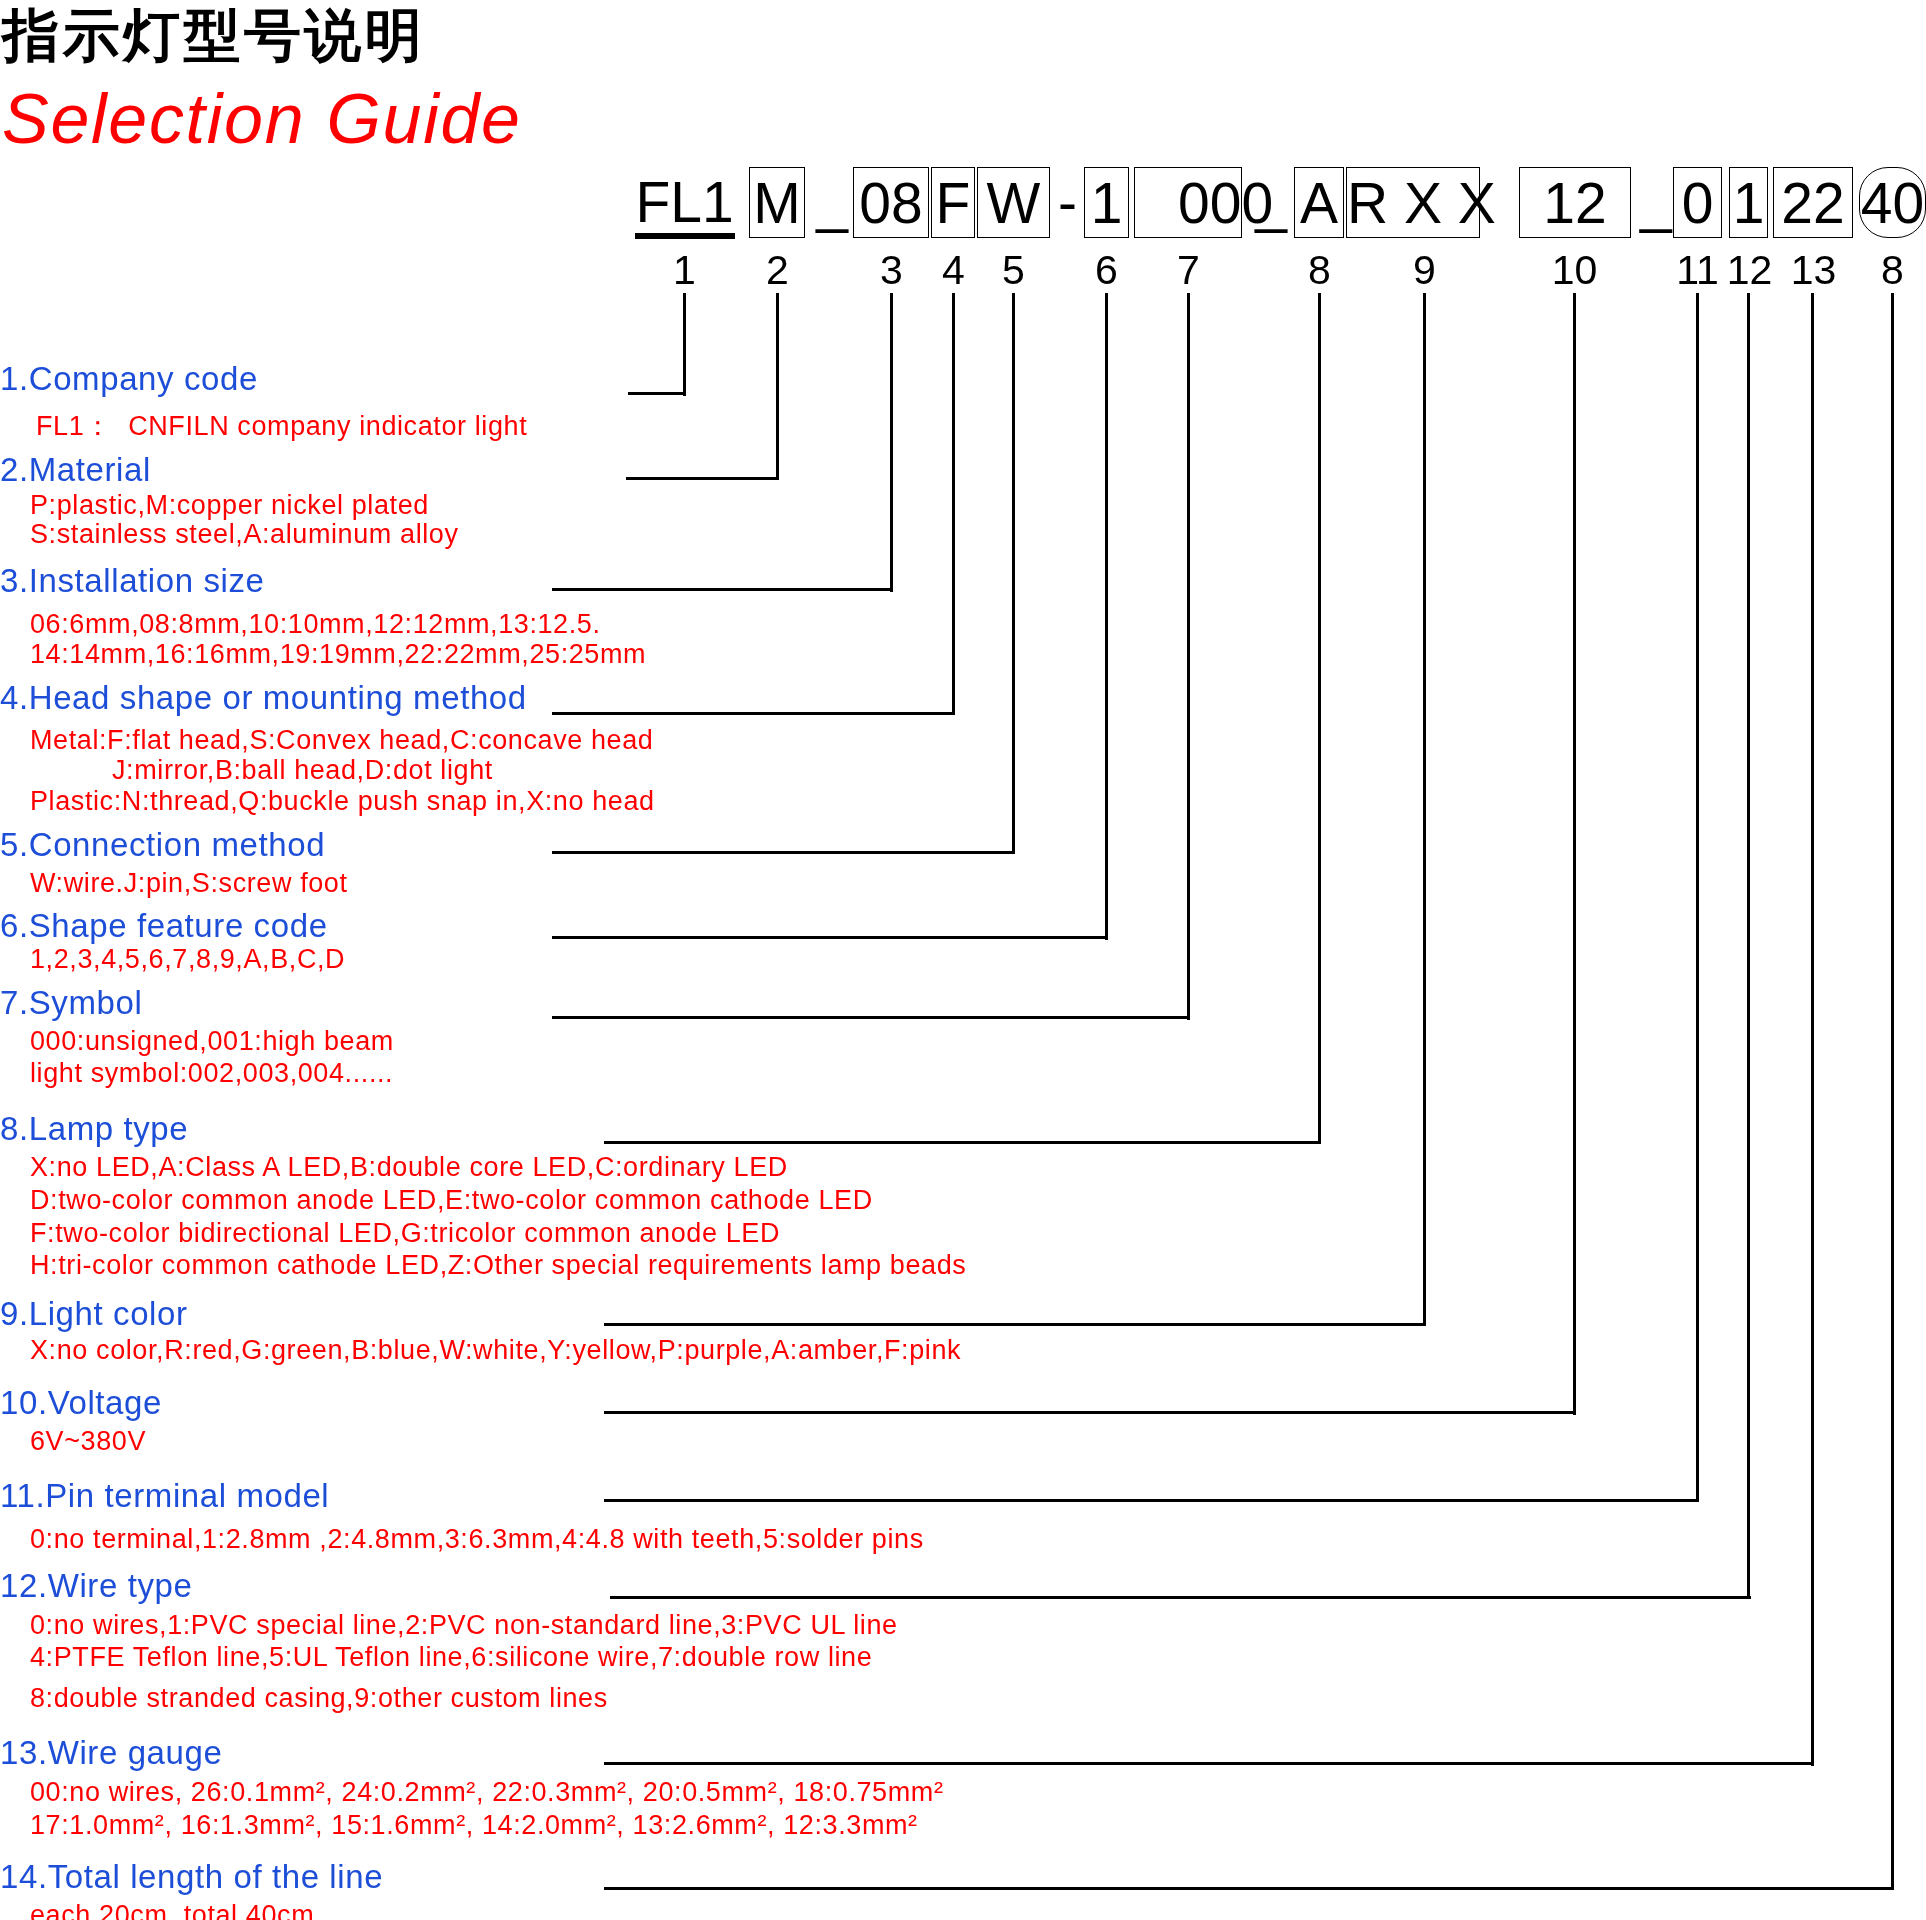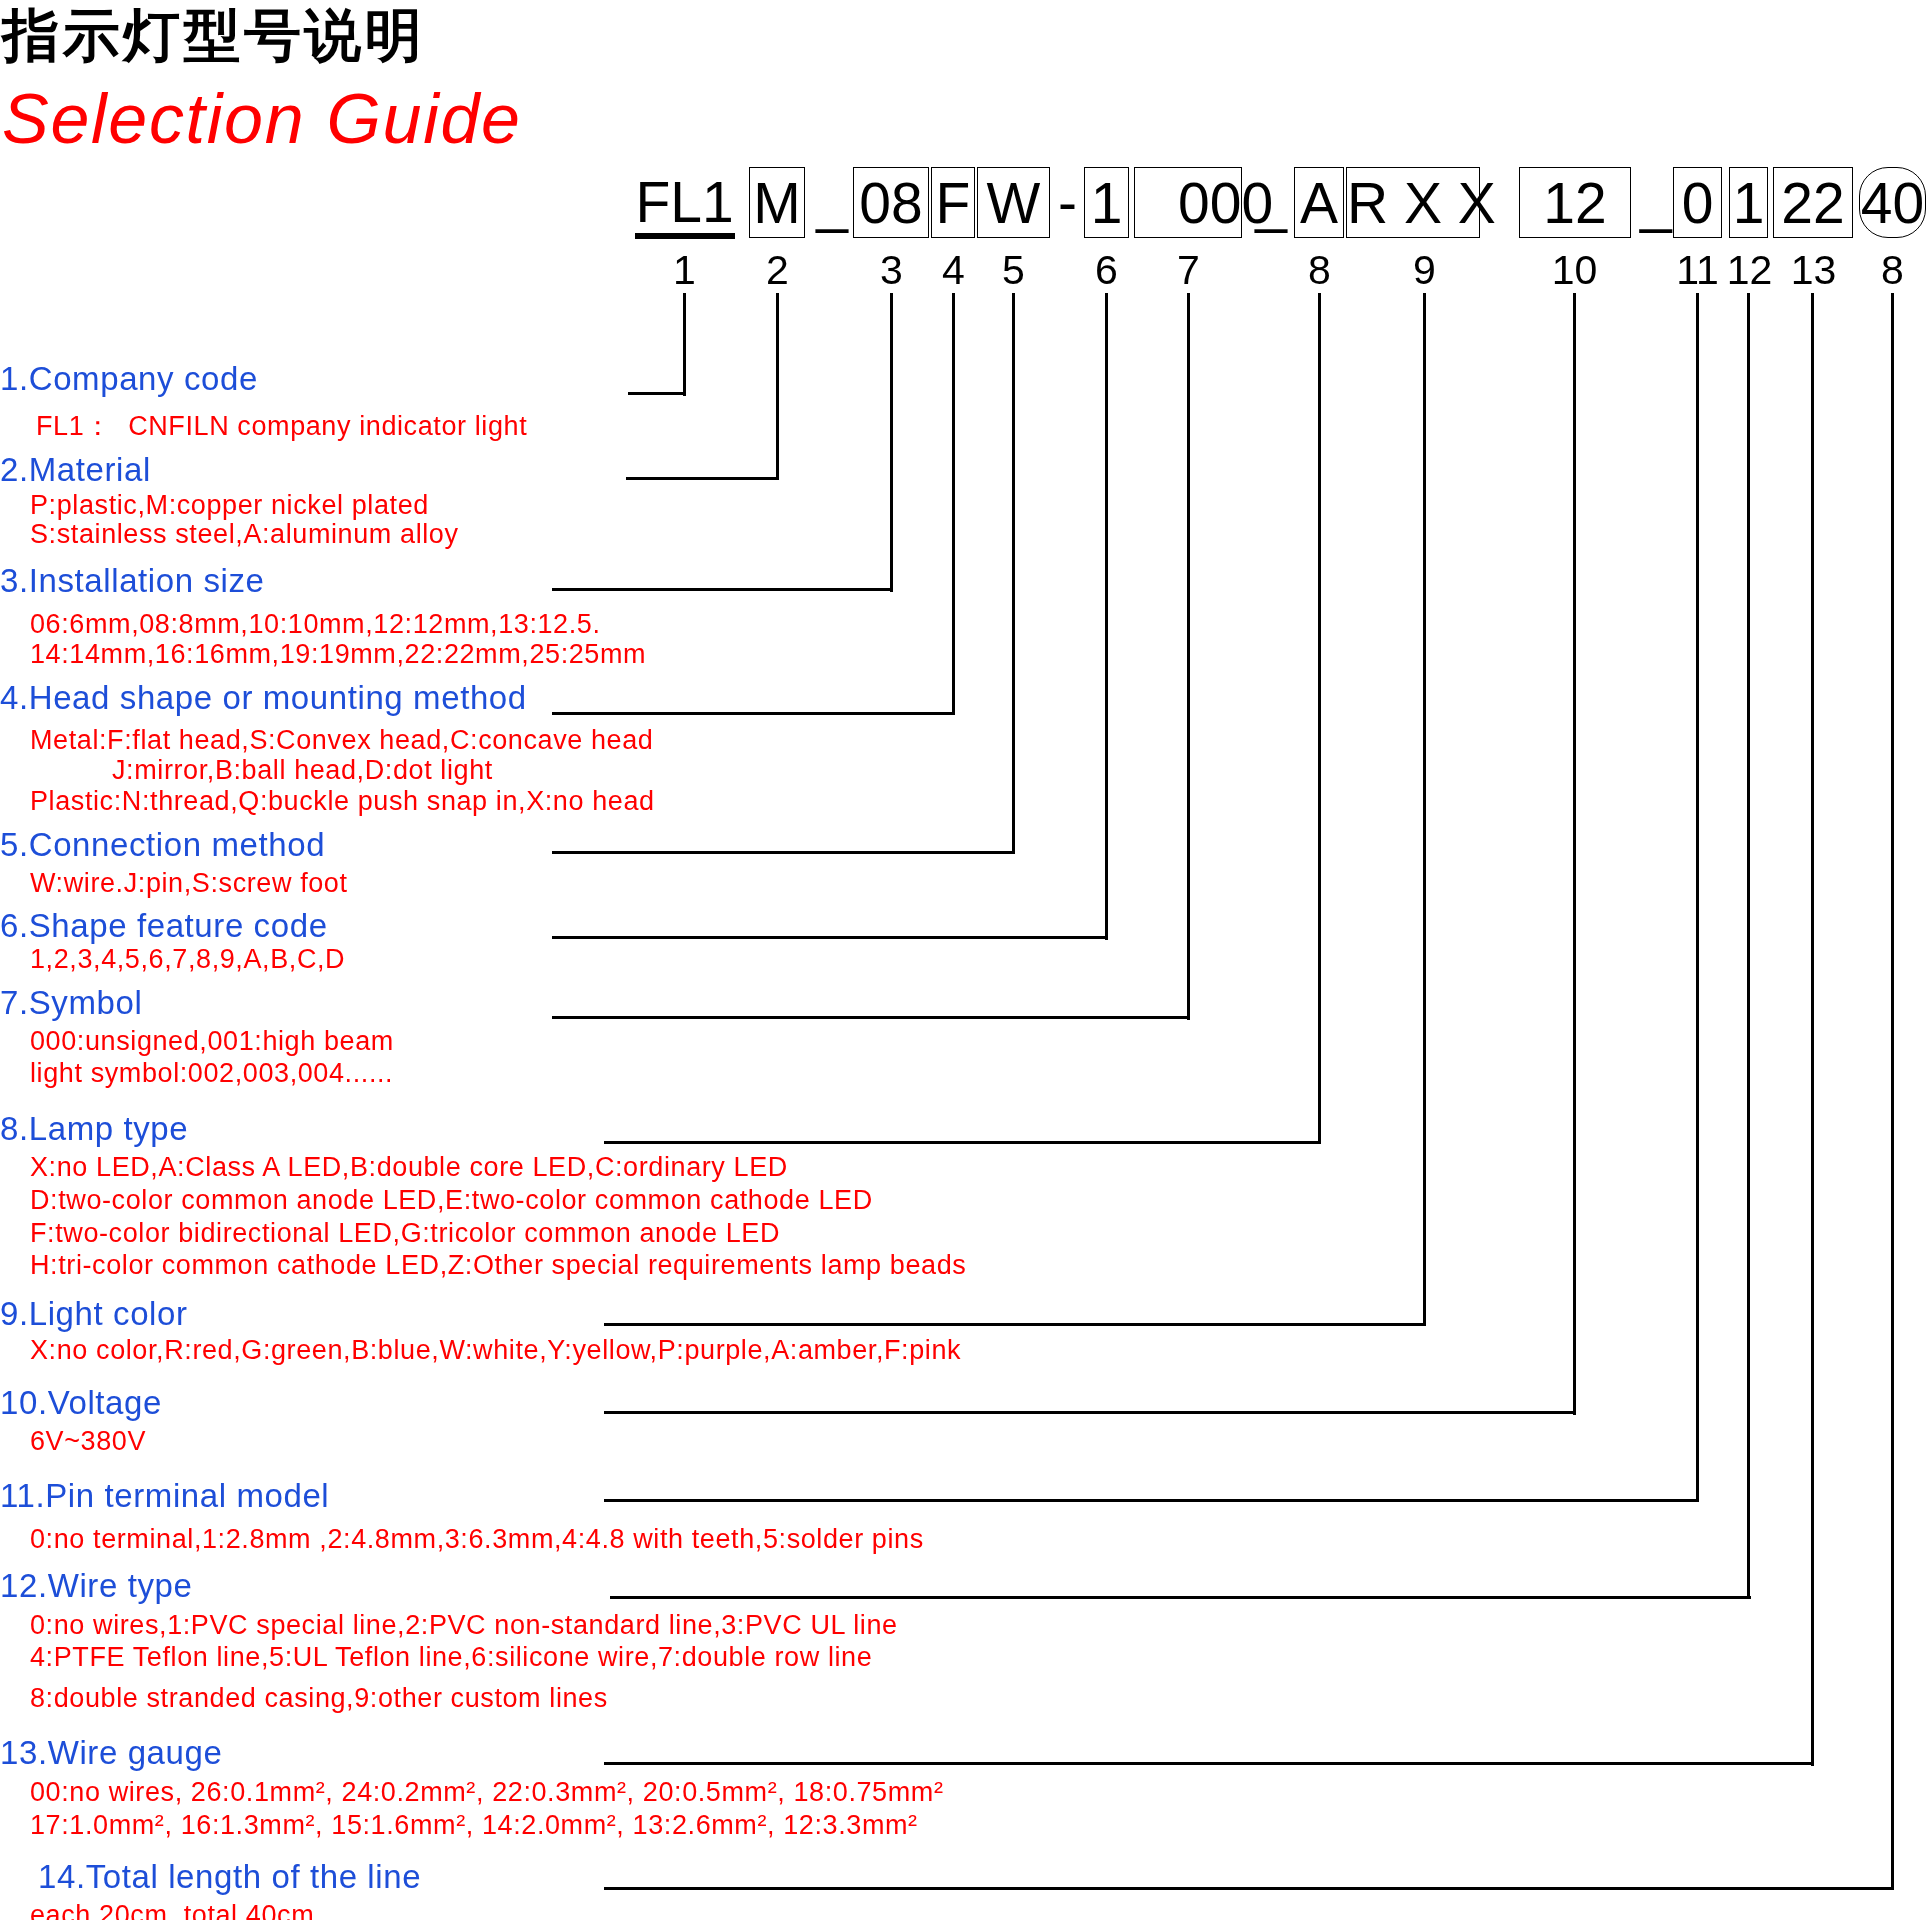--- a/index.html
+++ b/index.html
@@ -186,18 +186,18 @@
     <div class="r" style="top:1683px;">8:double stranded casing,9:other custom lines</div>
   </div>
 
   <div>
     <div class="h" style="top:1734px;">13.Wire gauge</div>
     <div class="r" style="top:1777px;">00:no wires, 26:0.1mm², 24:0.2mm², 22:0.3mm², 20:0.5mm², 18:0.75mm²</div>
     <div class="r" style="top:1810px;">17:1.0mm², 16:1.3mm², 15:1.6mm², 14:2.0mm², 13:2.6mm², 12:3.3mm²</div>
   </div>
 
   <div>
-    <div class="h" style="top:1858px;padding-left:38px;">14.Total length of the line</div>
+    <div class="h" style="top:1858px;">14.Total length of the line</div>
     <div class="r" style="top:1900px;">each 20cm. total 40cm</div>
   </div>
 
 </div>
 
 
 </body></html>

